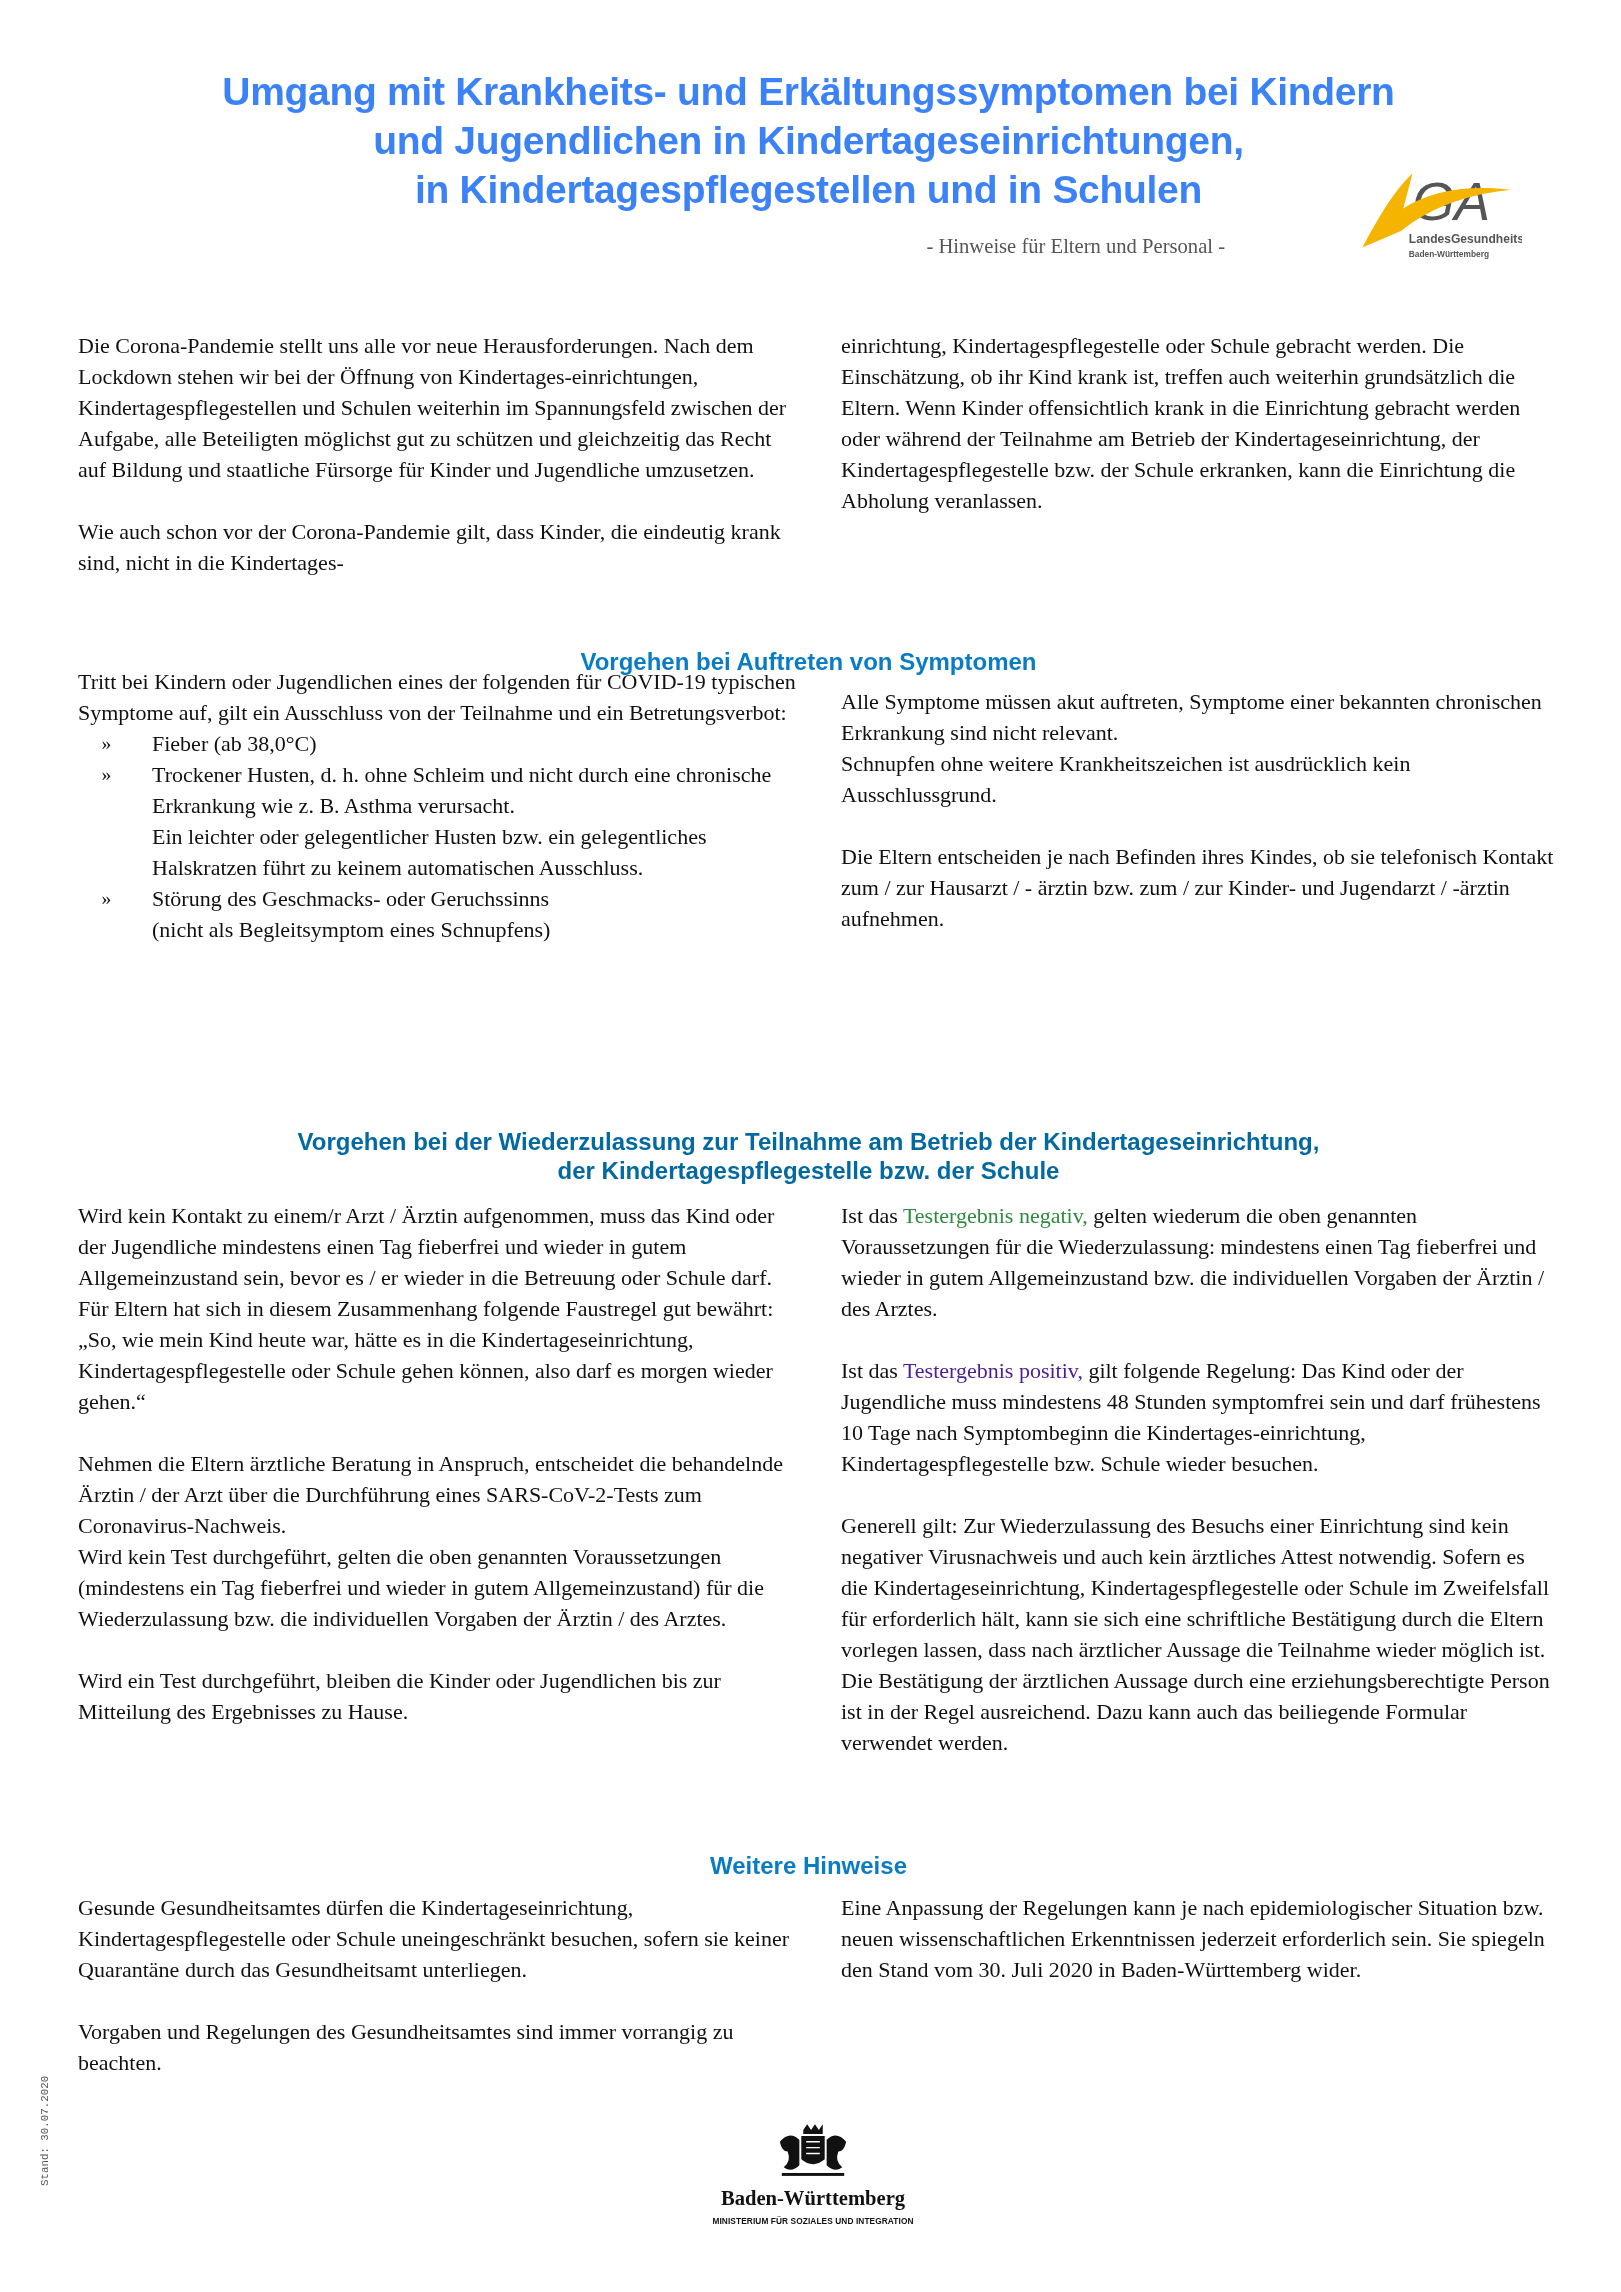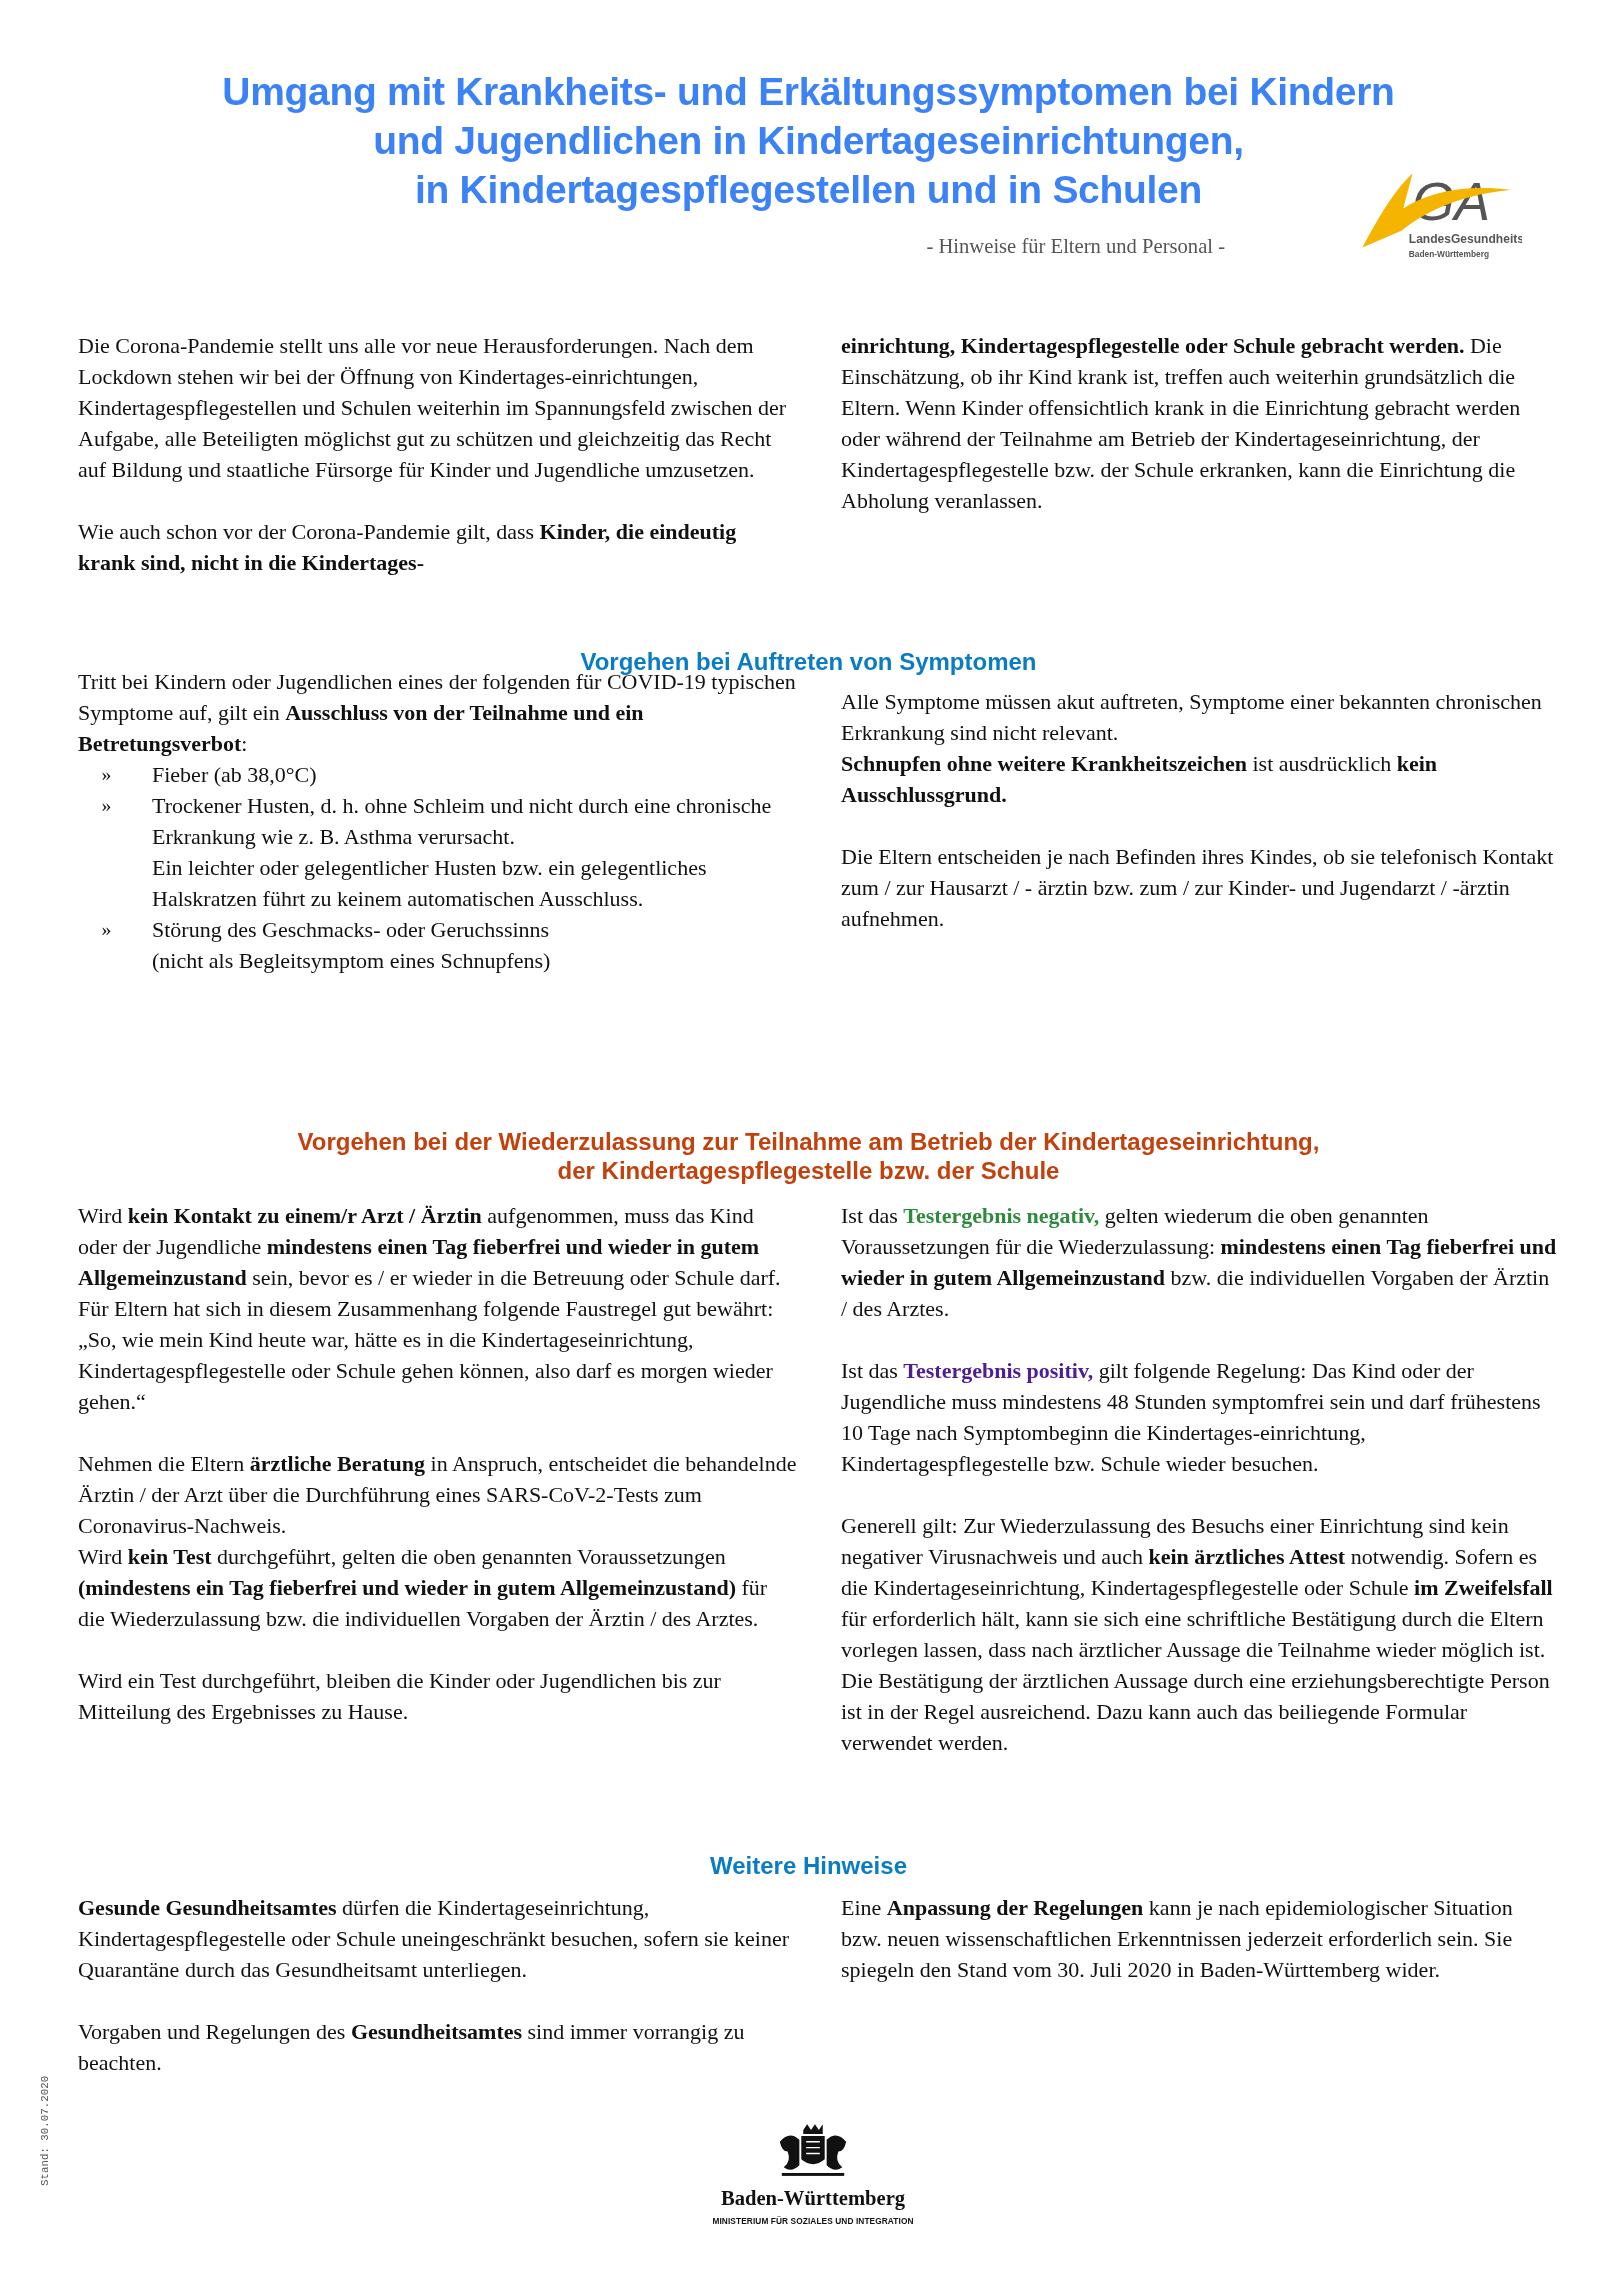--- a/index.html
+++ b/index.html
@@ -14,21 +14,21 @@
     #subtitle {
       position: absolute; left: 392px; top: 235px; width: 833px; text-align: right;
       font-family: "Liberation Serif", serif; font-size: 20.6px; color: #555;
     }
     #lga-logo { position: absolute; left: 1355px; top: 152px; width: 167px; height: 113px; }
     #lga-logo svg { width: 100%; height: 100%; display: block; }
 
     .col { position: absolute; font-family: "Liberation Serif", serif; font-size: 22px; line-height: 31px; color: #111; }
     .col p { margin: 0; }
     .col .gap { height: 31px; }
-    .col b { font-weight: bold; margin-top: 12px; }
+    .col b { font-weight: normal; margin-top: 12px; }
     .left { left: 78px; width: 720px; }
     .right { left: 841px; width: 716px; }
 
     .section-head {
       position: absolute; left: 98px; width: 1421px; text-align: center;
       font-family: "Liberation Sans", sans-serif; font-weight: bold; font-size: 24px;
       line-height: 29px; color: #0a7cc4;
     }
     .bul { position: relative; padding-left: 74px; }
     .bul .mark { position: absolute; left: 23.5px; top: 0; font-size: 19.6px; }
@@ -93,21 +93,21 @@
   </div>
 </div>
 
 <div class="col right" style="top:686px;">
   <p>Alle Symptome müssen akut auftreten, Symptome einer bekannten chronischen Erkrankung sind nicht relevant.</p>
   <p><b>Schnupfen ohne weitere Krankheitszeichen</b><span> ist ausdrücklich </span><b>kein Ausschlussgrund.</b></p>
   <div class="gap"></div>
   <p>Die Eltern entscheiden je nach Befinden ihres Kindes, ob sie telefonisch Kontakt zum / zur Hausarzt / - ärztin bzw. zum / zur Kinder- und Jugendarzt / -ärztin aufnehmen.</p>
 </div>
 
-<div class="section-head" style="top: 1127px; color: #c2410c;">
+<div class="section-head" style="top: 1127px; color: #0369a1;">
   <div>Vorgehen bei der Wiederzulassung zur Teilnahme am Betrieb der Kindertageseinrichtung,</div>
   <div>der Kindertagespflegestelle bzw. der Schule</div>
 </div>
 
 <div class="col left" style="top:1200px;">
   <p class="rich"><span>Wird </span><b>kein Kontakt zu einem/r Arzt / Ärztin</b><span> aufgenommen, muss das Kind oder der Jugendliche </span><b>mindestens einen Tag fieberfrei und wieder in gutem Allgemeinzustand</b><span> sein, bevor es / er wieder in die Betreuung oder Schule darf. Für Eltern hat sich in diesem Zusammenhang folgende Faustregel gut bewährt: „So, wie mein Kind heute war, hätte es in die Kindertageseinrichtung, Kindertagespflegestelle oder Schule gehen können, also darf es morgen wieder gehen.“</span></p>
   <div class="gap"></div>
   <p class="rich"><span>Nehmen die Eltern </span><b>ärztliche Beratung</b><span> in Anspruch, entscheidet die behandelnde Ärztin / der Arzt über die Durchführung eines SARS-CoV-2-Tests zum Coronavirus-Nachweis.</span></p>
   <p class="rich"><span>Wird </span><b>kein Test</b><span> durchgeführt, gelten die oben genannten Voraussetzungen </span><b>(mindestens ein Tag fieberfrei und wieder in gutem Allgemeinzustand)</b><span> für die Wiederzulassung bzw. die individuellen Vorgaben der Ärztin / des Arztes.</span></p>
   <div class="gap"></div>

